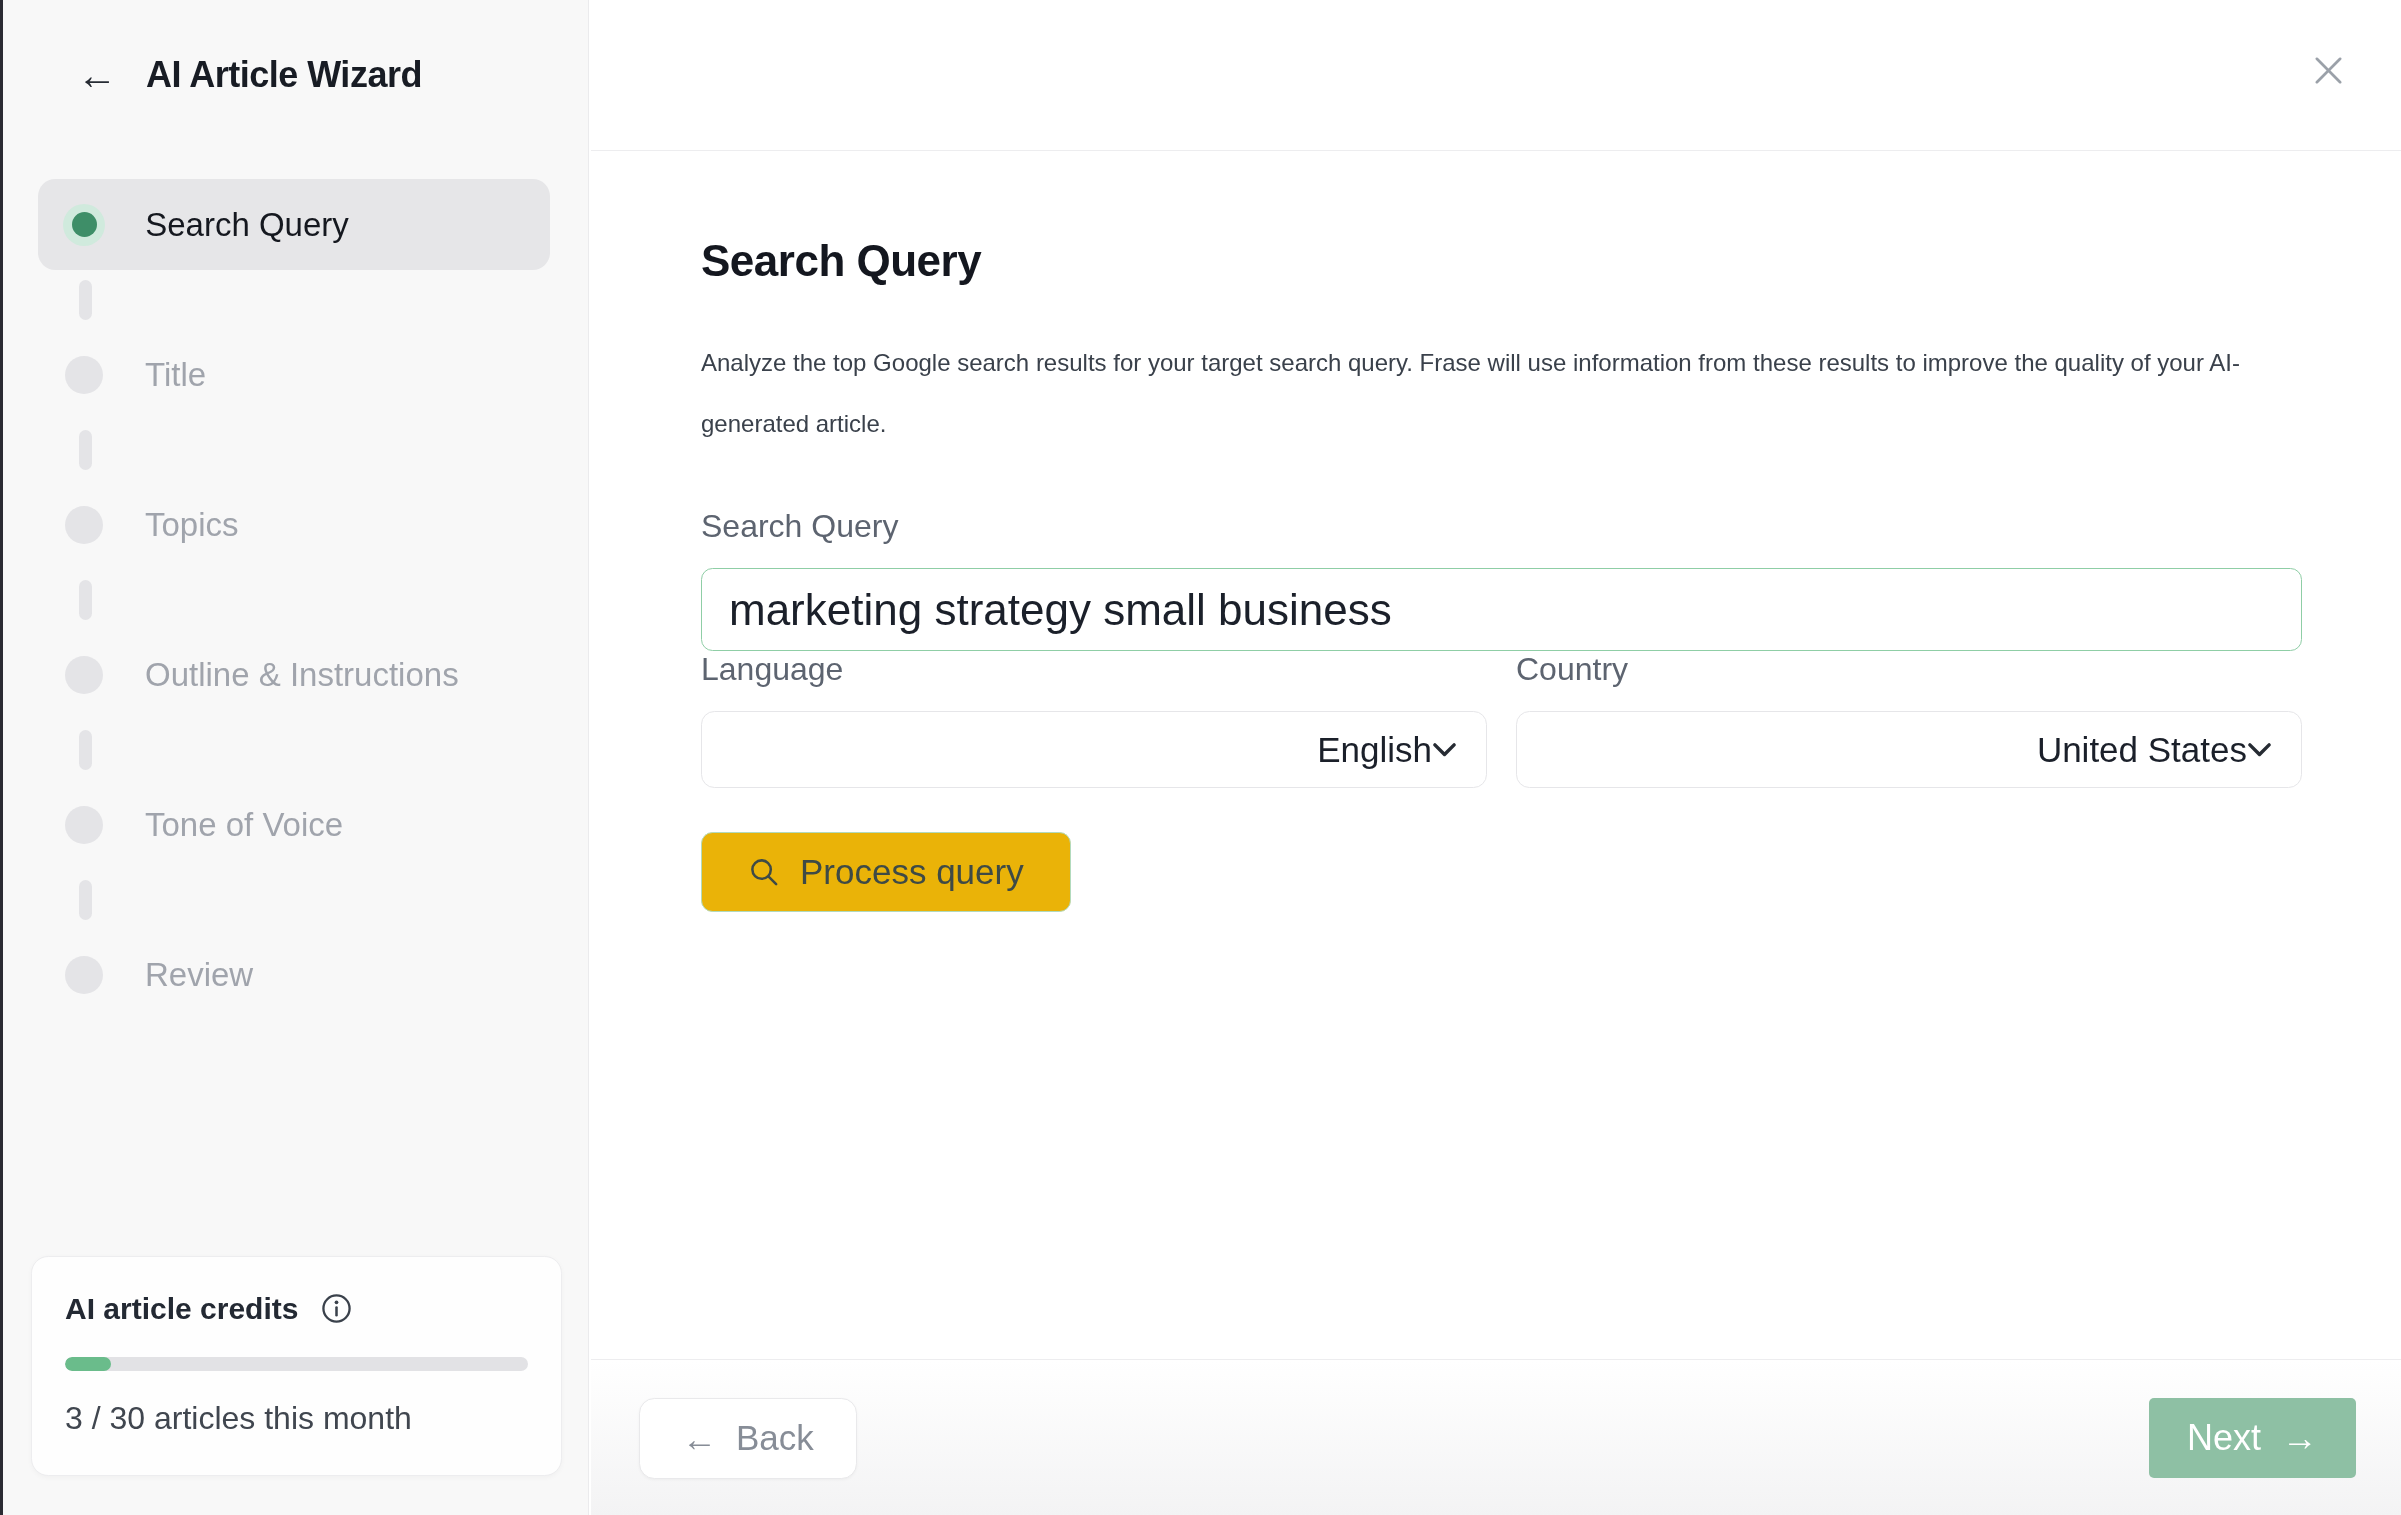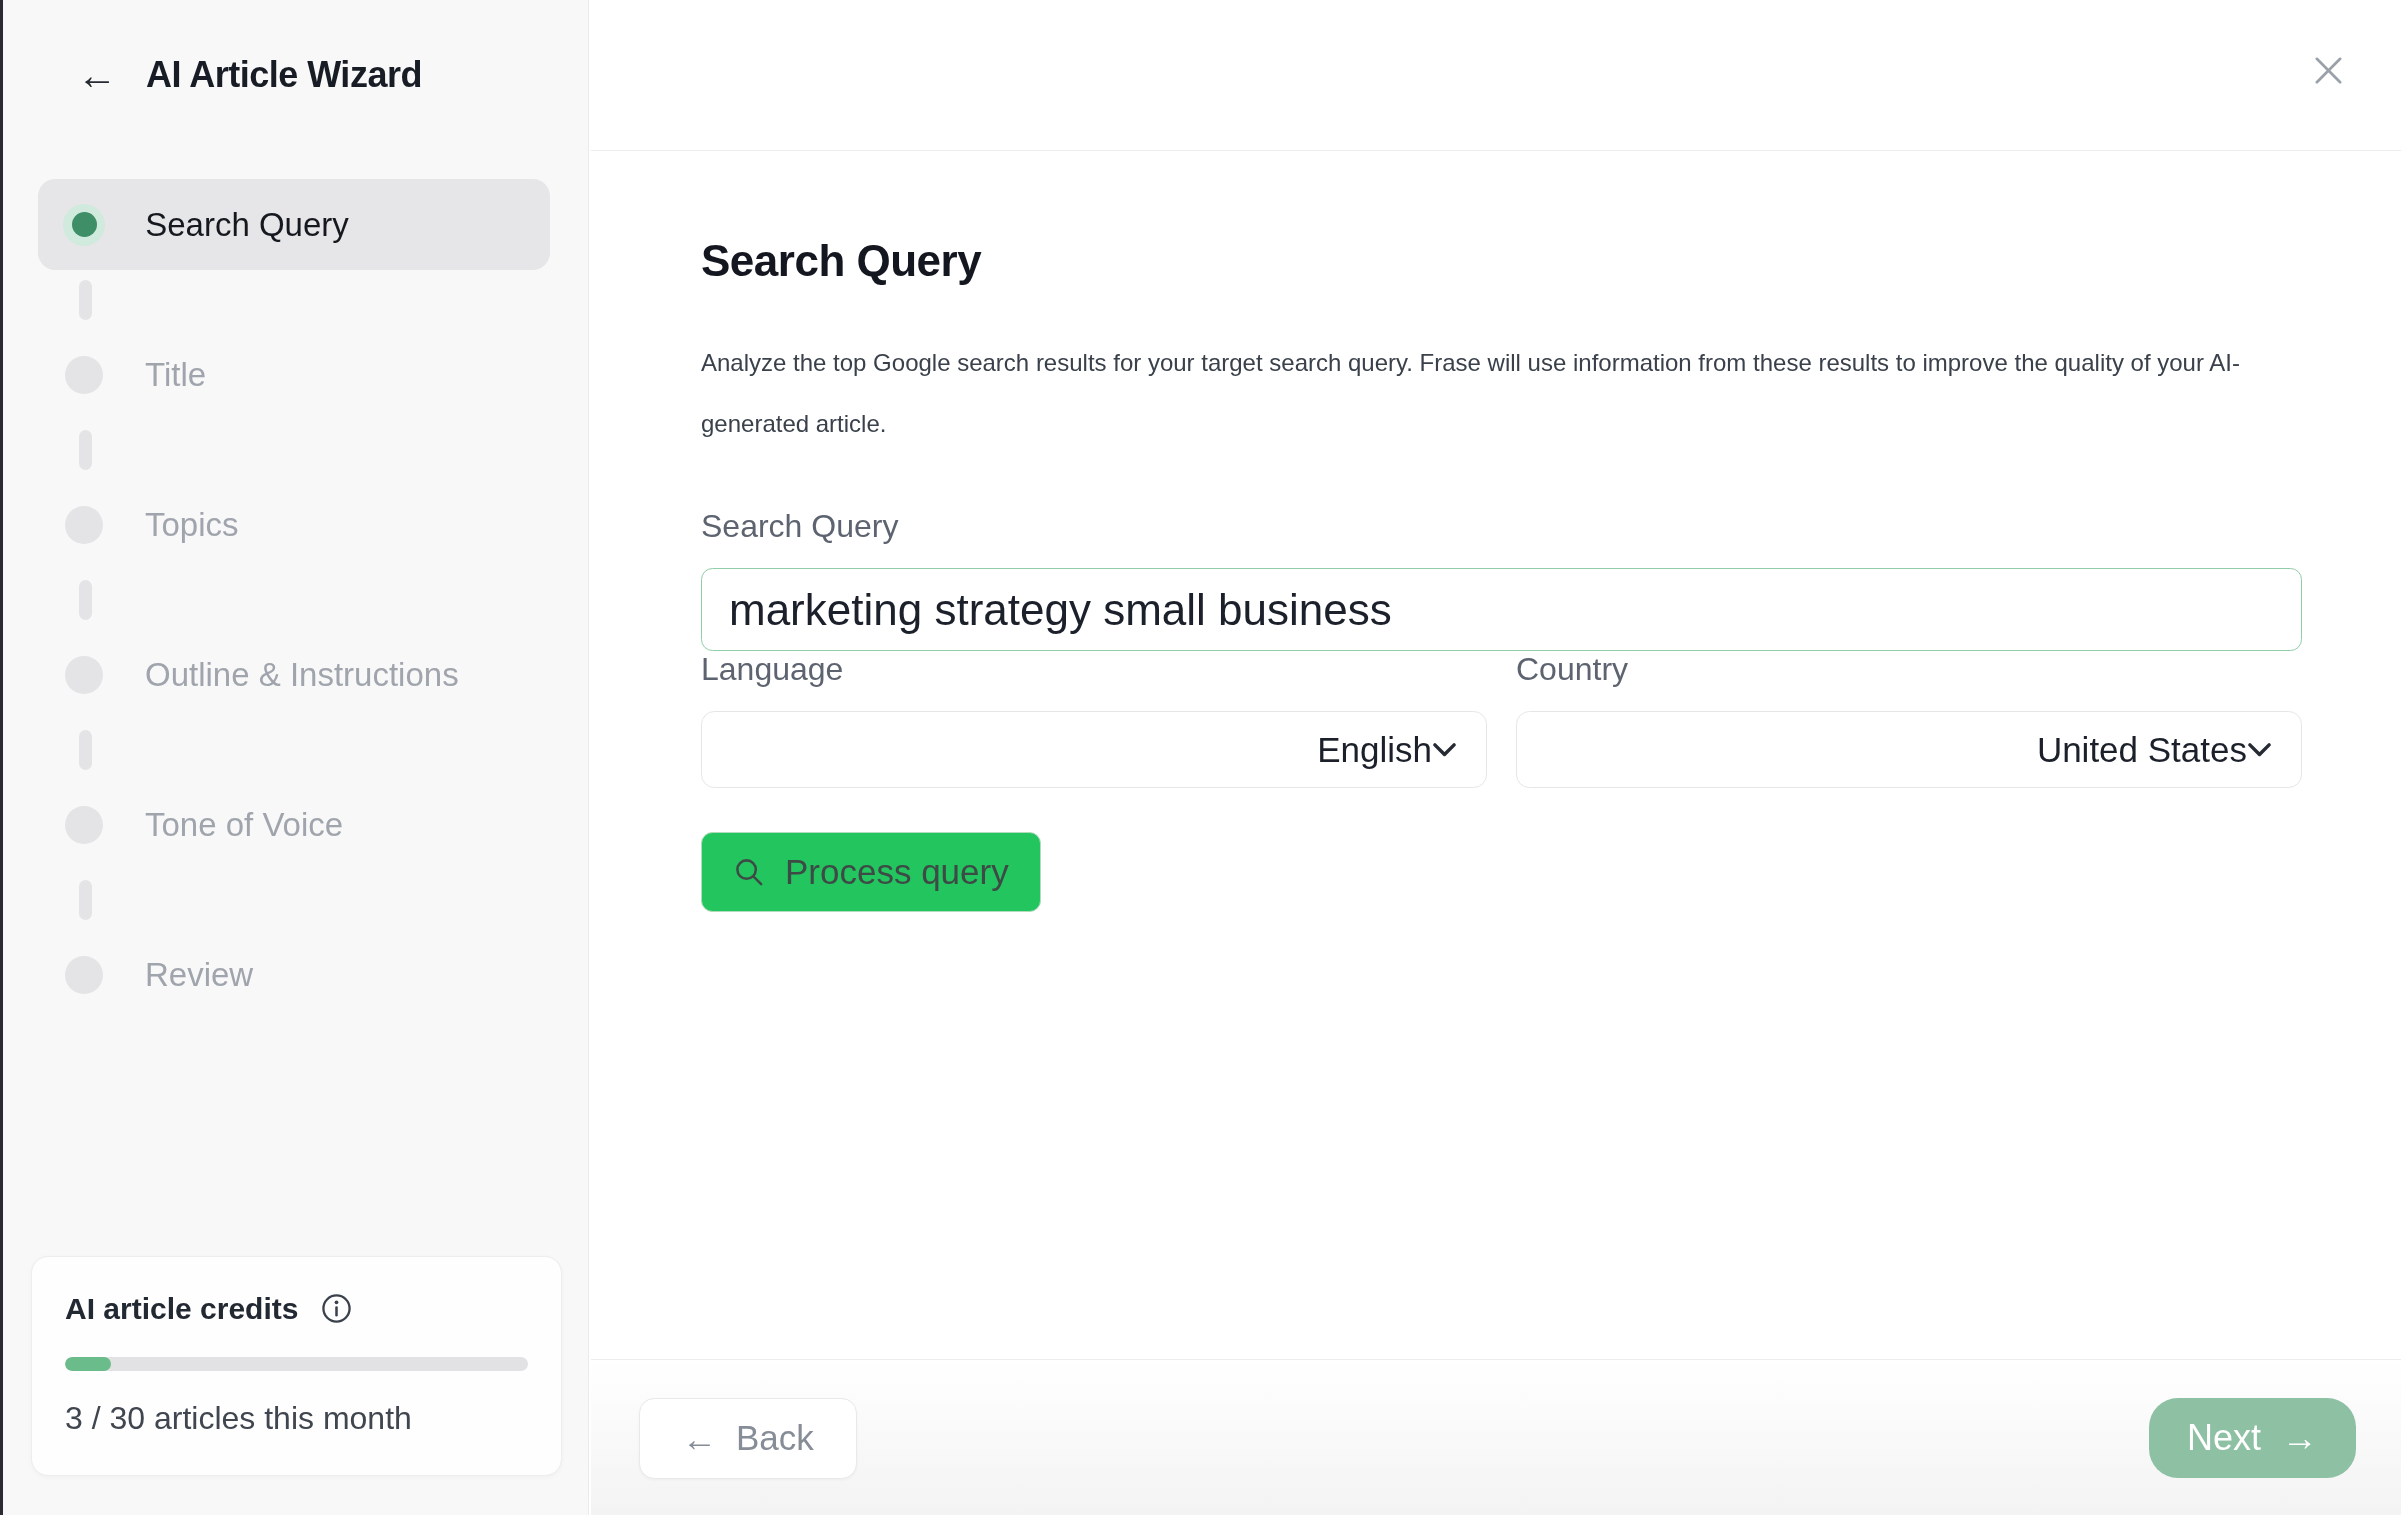--- a/index.html
+++ b/index.html
@@ -71,39 +71,39 @@
   .two-col{display:flex;gap:29px;width:1601px;}
   .col{flex:1;min-width:0;}
   .select{
     height:77px;border:1.9px solid #e6e6e9;border-radius:13.4px;background:#ffffff;
     display:flex;align-items:center;justify-content:flex-end;
     padding:0 29px;cursor:pointer;
   }
   .select-value{font-size:35px;color:#1b202a;}
   .process-btn{
     margin-top:44px;height:80px;display:inline-flex;align-items:center;gap:19px;
-    padding:0 31px;border-radius:11.5px;background:#22c55e;border:1.9px solid #b2dabd;
+    padding:0 46px;border-radius:11.5px;background:#eab308;border:1.9px solid #b2dabd;
     font-size:35px;color:#3e4a46;cursor:pointer;font-family:inherit;
   }
   
   .footer{
     position:absolute;left:591px;right:0;bottom:0;height:157px;
     border-top:1.9px solid #ededef;
     background:linear-gradient(#ffffff 0%,#f3f3f4 100%);
     display:flex;align-items:center;justify-content:space-between;
     padding:0 46px 0 48px;
   }
   .back-btn{
     height:81px;padding:0 42px;border-radius:15.4px;background:#ffffff;
     border:1.9px solid #e9e9eb;box-shadow:0 1px 2.9px rgba(0,0,0,0.04);
     display:inline-flex;align-items:center;gap:19px;
     font-size:35px;color:#878d97;cursor:pointer;font-family:inherit;
   }
   .next-btn{
-    height:80px;padding:0 38px;border-radius:29px;background:#8ec0a4;border:none;
+    height:80px;padding:0 38px;border-radius:5px;background:#8ec0a4;border:none;
     display:inline-flex;align-items:center;gap:21px;
     font-size:36px;font-weight:500;color:#ffffff;cursor:pointer;font-family:inherit;
   }
   .arrow-glyph{font-size:inherit;line-height:1;}
 </style>
 </head>
 <body>
 
 <div class="app">
   <div class="edge-strip"></div>

